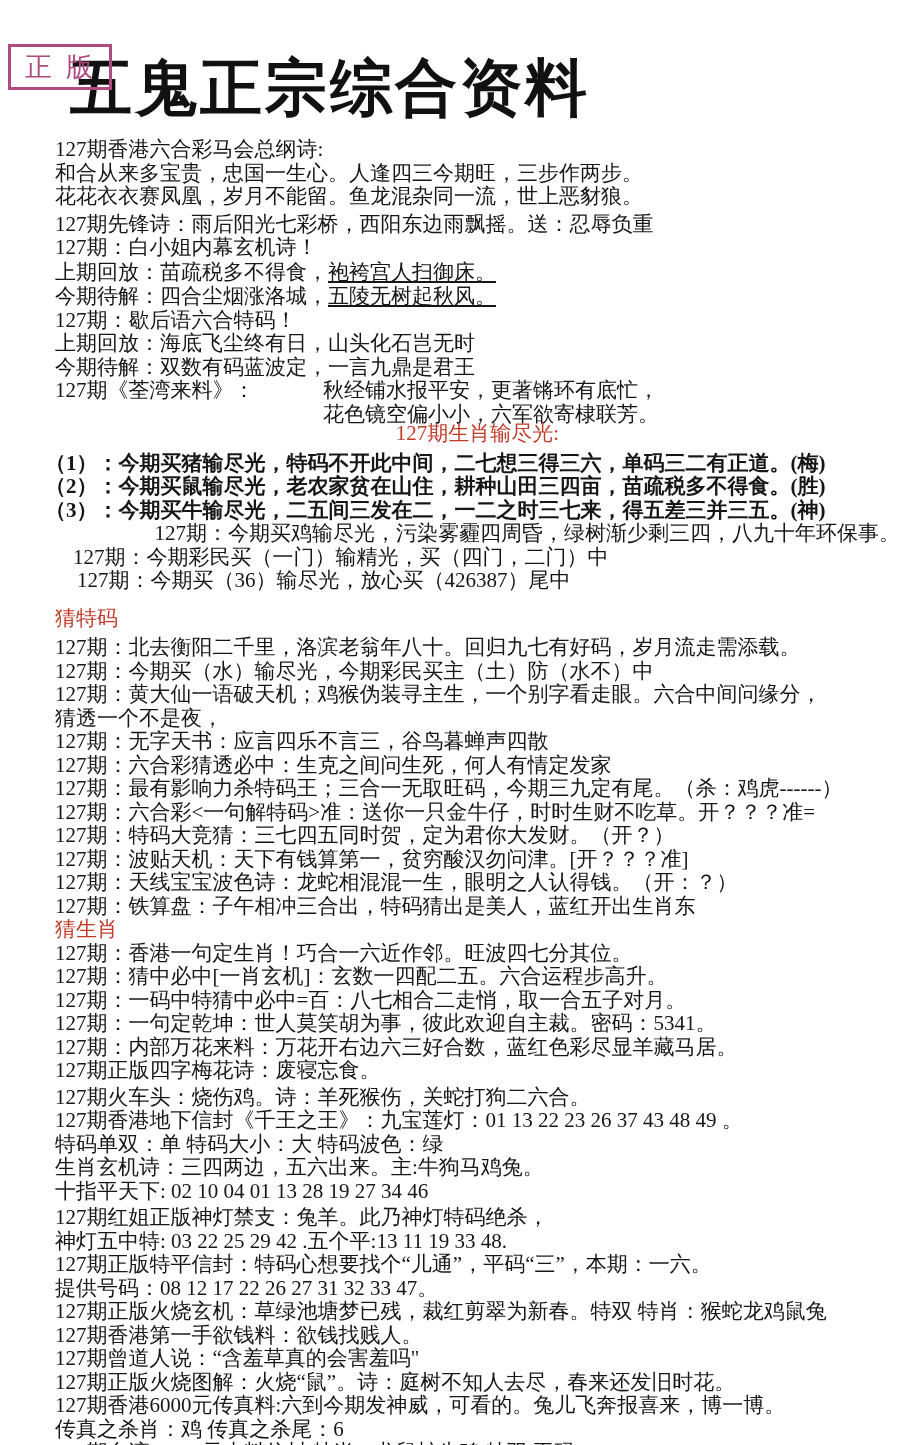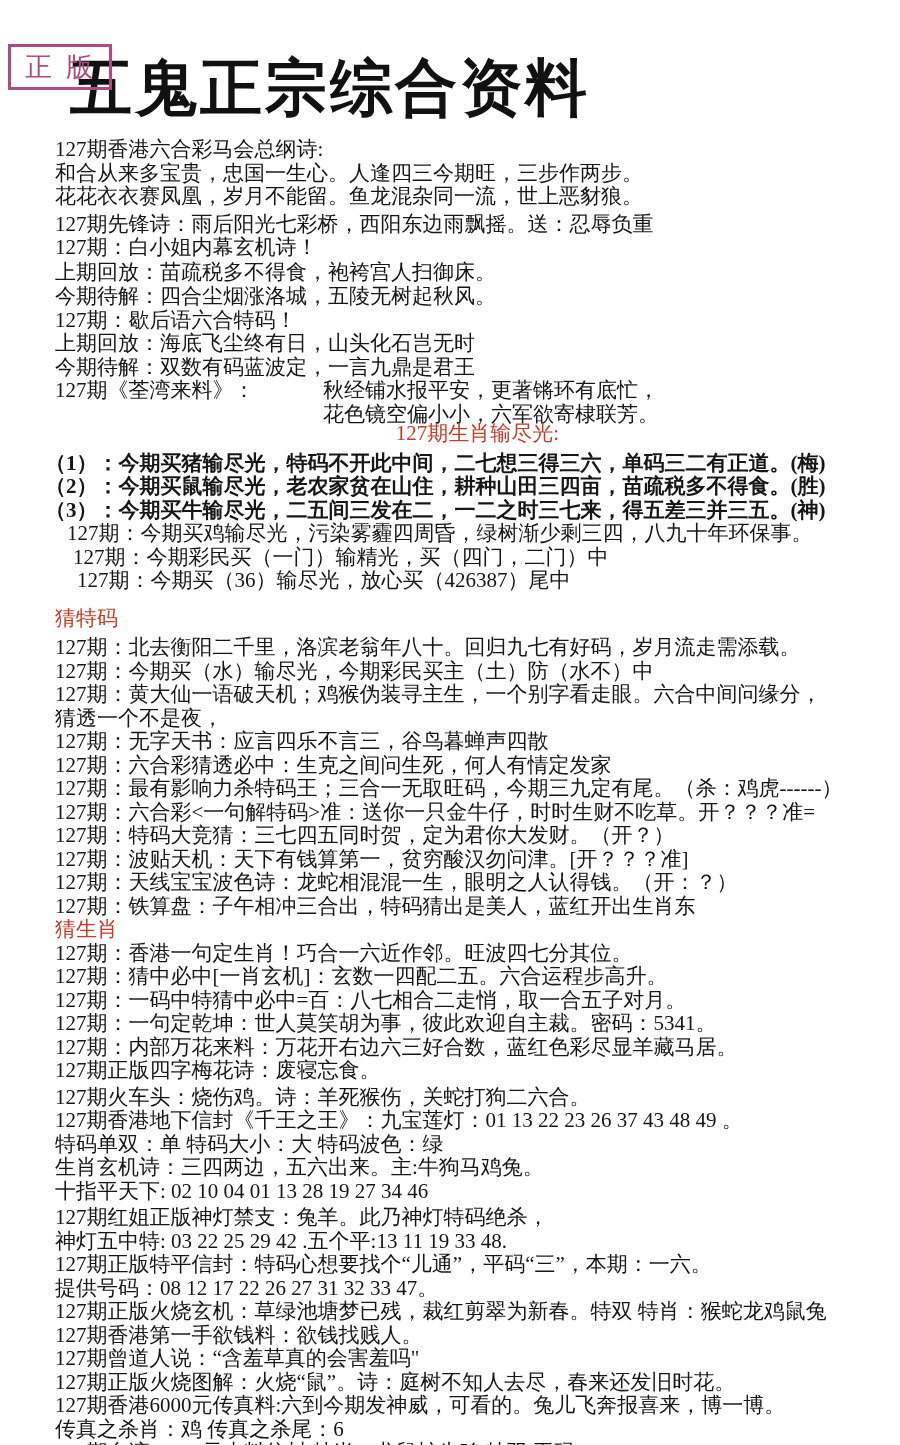--- a/index.html
+++ b/index.html
@@ -35,26 +35,26 @@
   .content{
     padding:10px 0 0 55px;
     font-size:21px;
   }
   .line{
     line-height:23.5px;
     white-space:nowrap;
   }
   .red{color:#c23a28;}
   .outdent{margin-left:-10px;font-weight:bold;}
-  .in1{margin-left:12px;}
+  .in1{margin-left:12px;text-align:right;}
   .in2{margin-left:18px;}
   .in3{margin-left:22px;}
   .verse{margin-left:268px;}
   .pair-label{display:inline-block;width:268px;}
-  .f-sans{font-family:"Liberation Sans","DejaVu Sans",sans-serif;}
+  .f-sans{font-family:"Liberation Sans","DejaVu Sans",sans-serif;text-decoration:underline;}
 </style>
 </head>
 <body>
 
 <div class="page">
   <div class="badge">正版</div>
   <h1 class="title">五鬼正宗综合资料</h1>
   <div class="content">
       <div class="line"><span>127期香港六合彩马会总纲诗:</span></div>
       <div class="line"><span>和合从来多宝贵，忠国一生心。人逢四三今期旺，三步作两步。</span></div>

